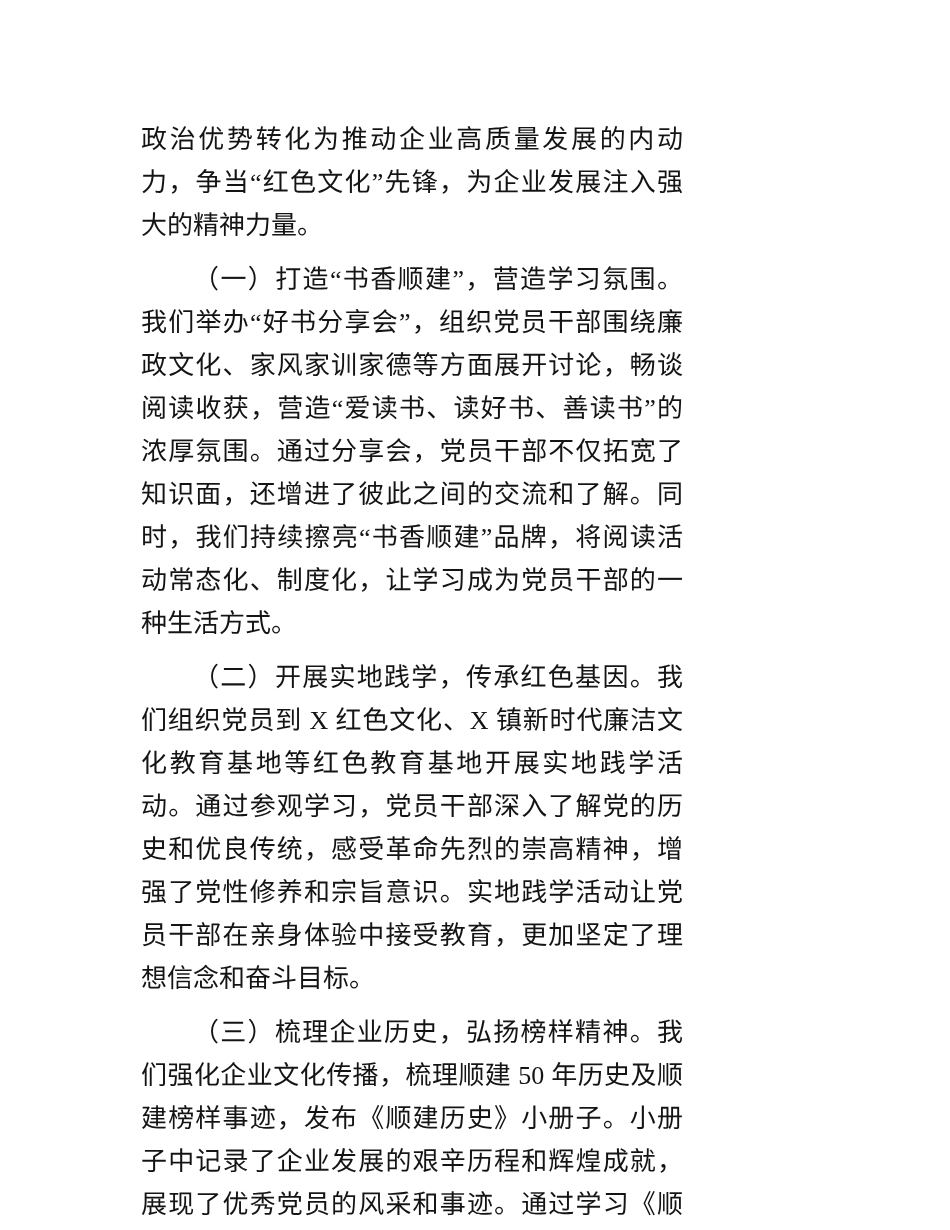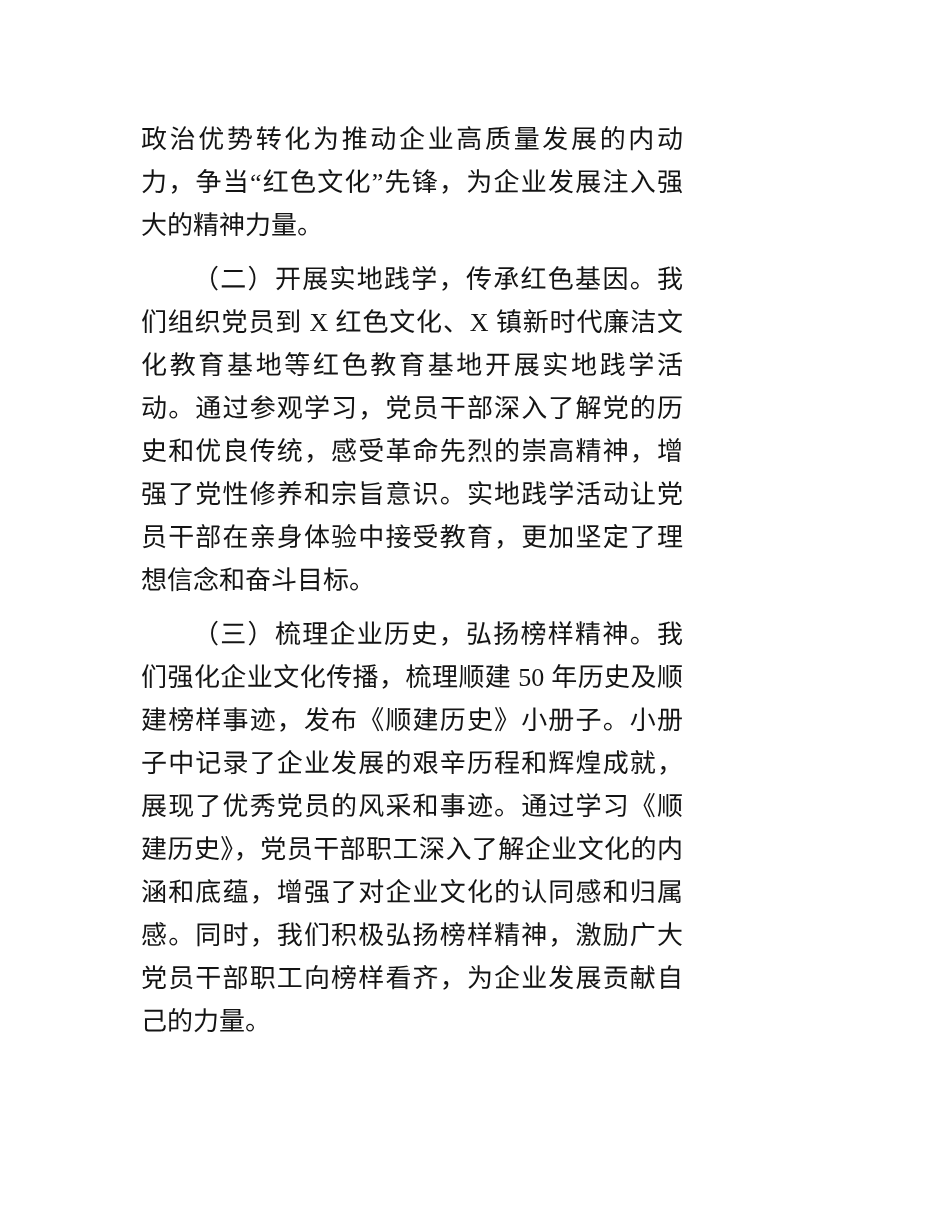--- a/index.html
+++ b/index.html
@@ -29,15 +29,16 @@
   }
   .para.indent {
     text-indent: 2em;
   }
 </style>
 </head>
 <body>
 
 <div class="page">
   <p class="para">政治优势转化为推动企业高质量发展的内动力，争当“红色文化”先锋，为企业发展注入强大的精神力量。</p>
+  <p class="para indent">（一）打造“书香顺建”，营造学习氛围。我们举办“好书分享会”，组织党员干部围绕廉政文化、家风家训家德等方面展开讨论，畅谈阅读收获，营造“爱读书、读好书、善读书”的浓厚氛围。通过分享会，党员干部不仅拓宽了知识面，还增进了彼此之间的交流和了解。同时，我们持续擦亮“书香顺建”品牌，将阅读活动常态化、制度化，让学习成为党员干部的一种生活方式。</p>
   <p class="para indent">（二）开展实地践学，传承红色基因。我们组织党员到 X 红色文化、X 镇新时代廉洁文化教育基地等红色教育基地开展实地践学活动。通过参观学习，党员干部深入了解党的历史和优良传统，感受革命先烈的崇高精神，增强了党性修养和宗旨意识。实地践学活动让党员干部在亲身体验中接受教育，更加坚定了理想信念和奋斗目标。</p>
   <p class="para indent">（三）梳理企业历史，弘扬榜样精神。我们强化企业文化传播，梳理顺建 50 年历史及顺建榜样事迹，发布《顺建历史》小册子。小册子中记录了企业发展的艰辛历程和辉煌成就，展现了优秀党员的风采和事迹。通过学习《顺建历史》，党员干部职工深入了解企业文化的内涵和底蕴，增强了对企业文化的认同感和归属感。同时，我们积极弘扬榜样精神，激励广大党员干部职工向榜样看齐，为企业发展贡献自己的力量。</p>
 </div>
 
 </body></html>

